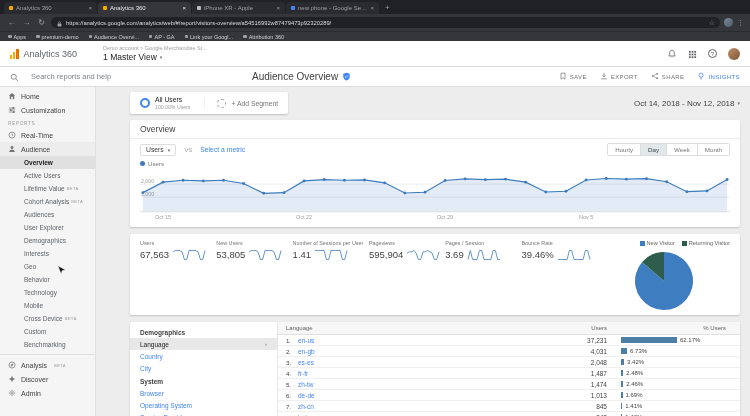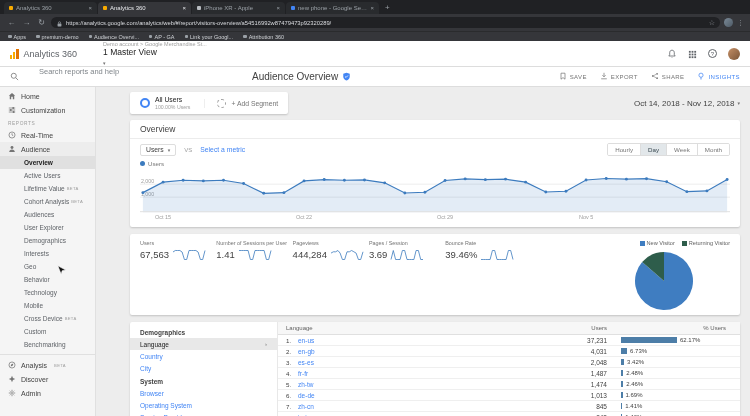--- a/index.html
+++ b/index.html
@@ -28,29 +28,29 @@
 .bk .dot{width:3.5px;height:3.5px;border-radius:1px;background:#9aa0a6;flex:none;}
 
 
 .ga-header{height:26px;background:#fff;border-bottom:1px solid #ddd;display:flex;align-items:center;padding:0 10px;}
 .ga-logo{display:flex;align-items:flex-end;gap:1px;height:10px;margin-right:5px;}
 .ga-logo i{display:block;width:2.2px;background:#f9ab00;}
 .ga-logo .b1{height:4px;}.ga-logo .b2{height:7px;}.ga-logo .b3{height:10px;background:#e37400;}
 .product{font-size:9px;color:#5f6368;margin-right:26px;}
 .acct{line-height:1.2;}
 .crumb{font-size:5.5px;color:#9e9e9e;}
-.view{font-size:8.5px;color:#212121;display:flex;align-items:flex-start;gap:3px;flex-direction:column;}
+.view{font-size:8.5px;color:#212121;display:flex;align-items:center;gap:3px;}
 .caret{font-size:5px;color:#757575;}
 .ga-hicons{margin-left:auto;display:flex;align-items:center;gap:11px;}
 .help-badge{width:9px;height:9px;border:1px solid #5f6368;border-radius:50%;color:#5f6368;font-size:6px;line-height:8px;text-align:center;}
 .ga-avatar{width:12px;height:12px;border-radius:50%;background:linear-gradient(135deg,#c58f66,#7a5538);}
 
 
 .subhead{height:20px;background:#fff;border-bottom:1px solid #ddd;display:flex;}
-.searchzone{width:238px;display:flex;gap:20px;padding:0 10px;}
+.searchzone{width:238px;display:flex;align-items:center;gap:12px;padding:0 10px;}
 .search-label{font-size:7.5px;color:#80868b;}
 .titlezone{flex:1;display:flex;align-items:center;padding:0 10px 0 14px;min-width:0;text-align:right;}
 .page-title{font-size:10px;color:#424242;white-space:nowrap;}
 .badge{margin-left:4px;display:flex;}
 .actions{margin-left:auto;display:flex;align-items:center;gap:13px;}
 .action{display:flex;align-items:center;gap:3px;font-size:6px;letter-spacing:.4px;color:#757575;white-space:nowrap;}
 .action.accent{color:#4285f4;}
 
 
 .ga-body{display:flex;height:329px;gap:24px;}
@@ -509,32 +509,41 @@
             <div class="metric">
               <div class="mlabel">Users</div>
               <div class="mrow">
                 <div class="mvalue">67,563</div>
                 <svg class="spark" viewBox="0 0 34 13">
                   <polyline points="1.0,4.0 3.3,2.5 5.6,2.5 7.9,2.5 10.1,4.0 12.4,11.5 14.7,11.5 17.0,2.5 19.3,2.5 21.6,2.5 23.9,2.5 26.1,4.0 28.4,11.5 30.7,11.5 33.0,2.5" fill="none" stroke="#3c7bbe" stroke-width="0.8"></polyline>
                 </svg>
               </div>
             </div>
             <div class="metric">
+              <div class="mlabel">New Users</div>
+              <div class="mrow">
+                <div class="mvalue">53,805</div>
+                <svg class="spark" viewBox="0 0 34 13">
+                  <polyline points="1.0,4.0 3.3,2.5 5.6,2.5 7.9,2.5 10.1,4.0 12.4,11.5 14.7,11.5 17.0,2.5 19.3,2.5 21.6,2.5 23.9,2.5 26.1,4.0 28.4,11.5 30.7,11.5 33.0,2.5" fill="none" stroke="#3c7bbe" stroke-width="0.8"></polyline>
+                </svg>
+              </div>
+            </div>
+            <div class="metric">
               <div class="mlabel">Number of Sessions per User</div>
               <div class="mrow">
                 <div class="mvalue">1.41</div>
                 <svg class="spark" viewBox="0 0 34 13">
                   <polyline points="1.0,2.5 3.3,2.5 5.6,2.5 7.9,2.5 10.1,2.5 12.4,11.5 14.7,11.5 17.0,2.5 19.3,2.5 21.6,2.5 23.9,2.5 26.1,2.5 28.4,11.5 30.7,11.5 33.0,2.5" fill="none" stroke="#3c7bbe" stroke-width="0.8"></polyline>
                 </svg>
               </div>
             </div>
             <div class="metric">
               <div class="mlabel">Pageviews</div>
               <div class="mrow">
-                <div class="mvalue">444,284</div>
+                <div class="mvalue">595,904</div>
                 <svg class="spark" viewBox="0 0 34 13">
                   <polyline points="1.0,5.1 3.3,3.8 5.6,3.8 7.9,2.5 10.1,5.1 12.4,11.5 14.7,11.5 17.0,3.8 19.3,3.8 21.6,2.5 23.9,3.8 26.1,5.1 28.4,11.5 30.7,11.5 33.0,3.8" fill="none" stroke="#3c7bbe" stroke-width="0.8"></polyline>
                 </svg>
               </div>
             </div>
             <div class="metric">
               <div class="mlabel">Pages / Session</div>
               <div class="mrow">
                 <div class="mvalue">3.69</div>
                 <svg class="spark" viewBox="0 0 34 13">

